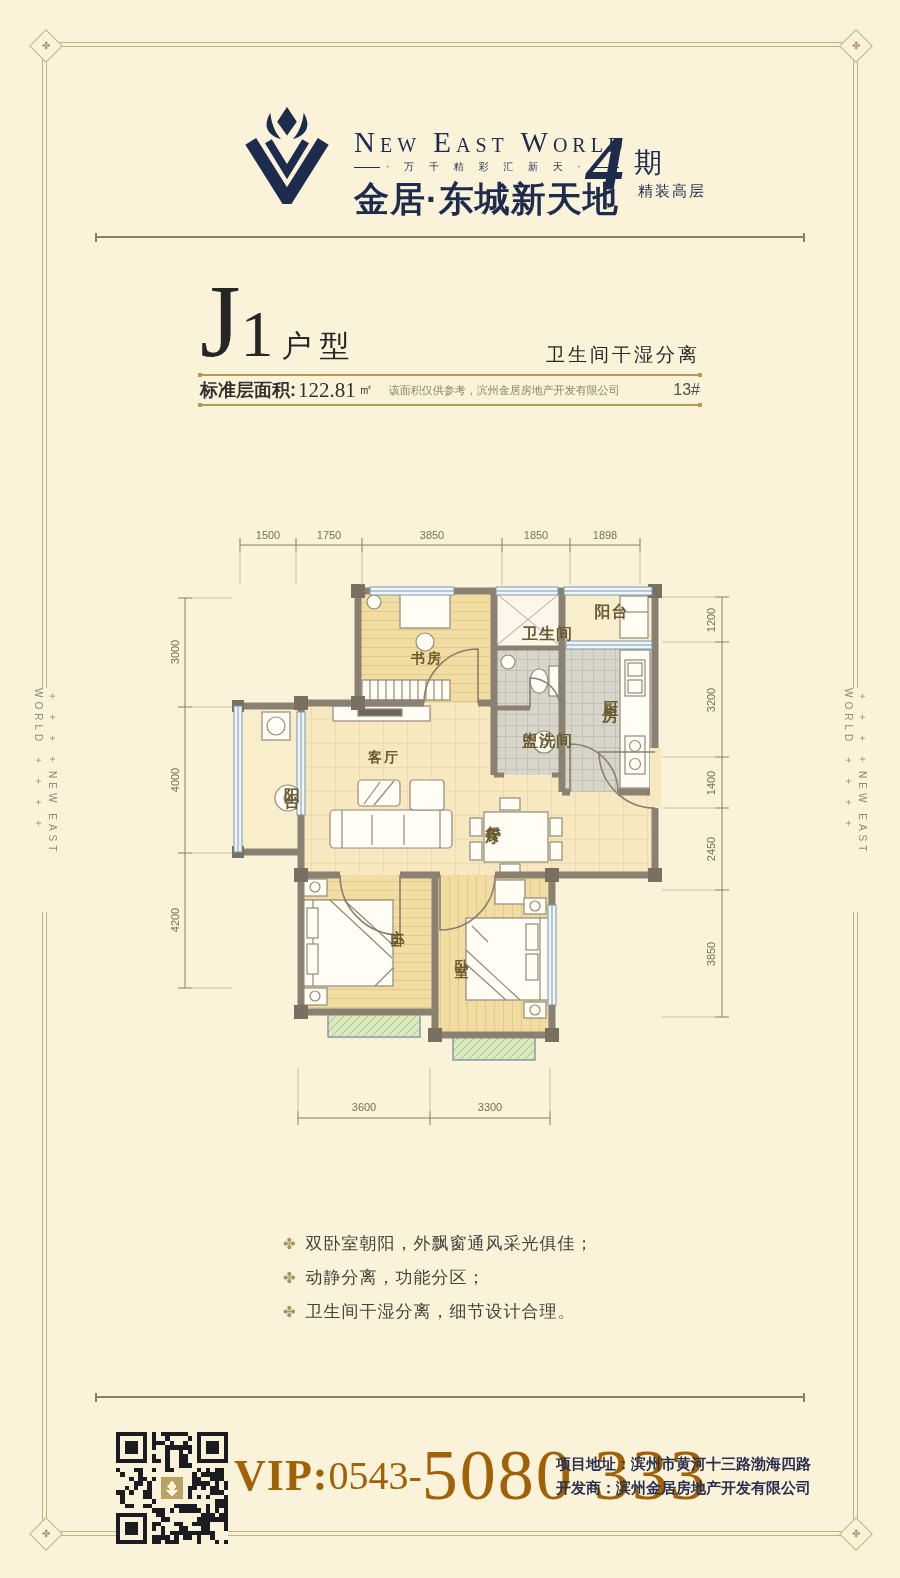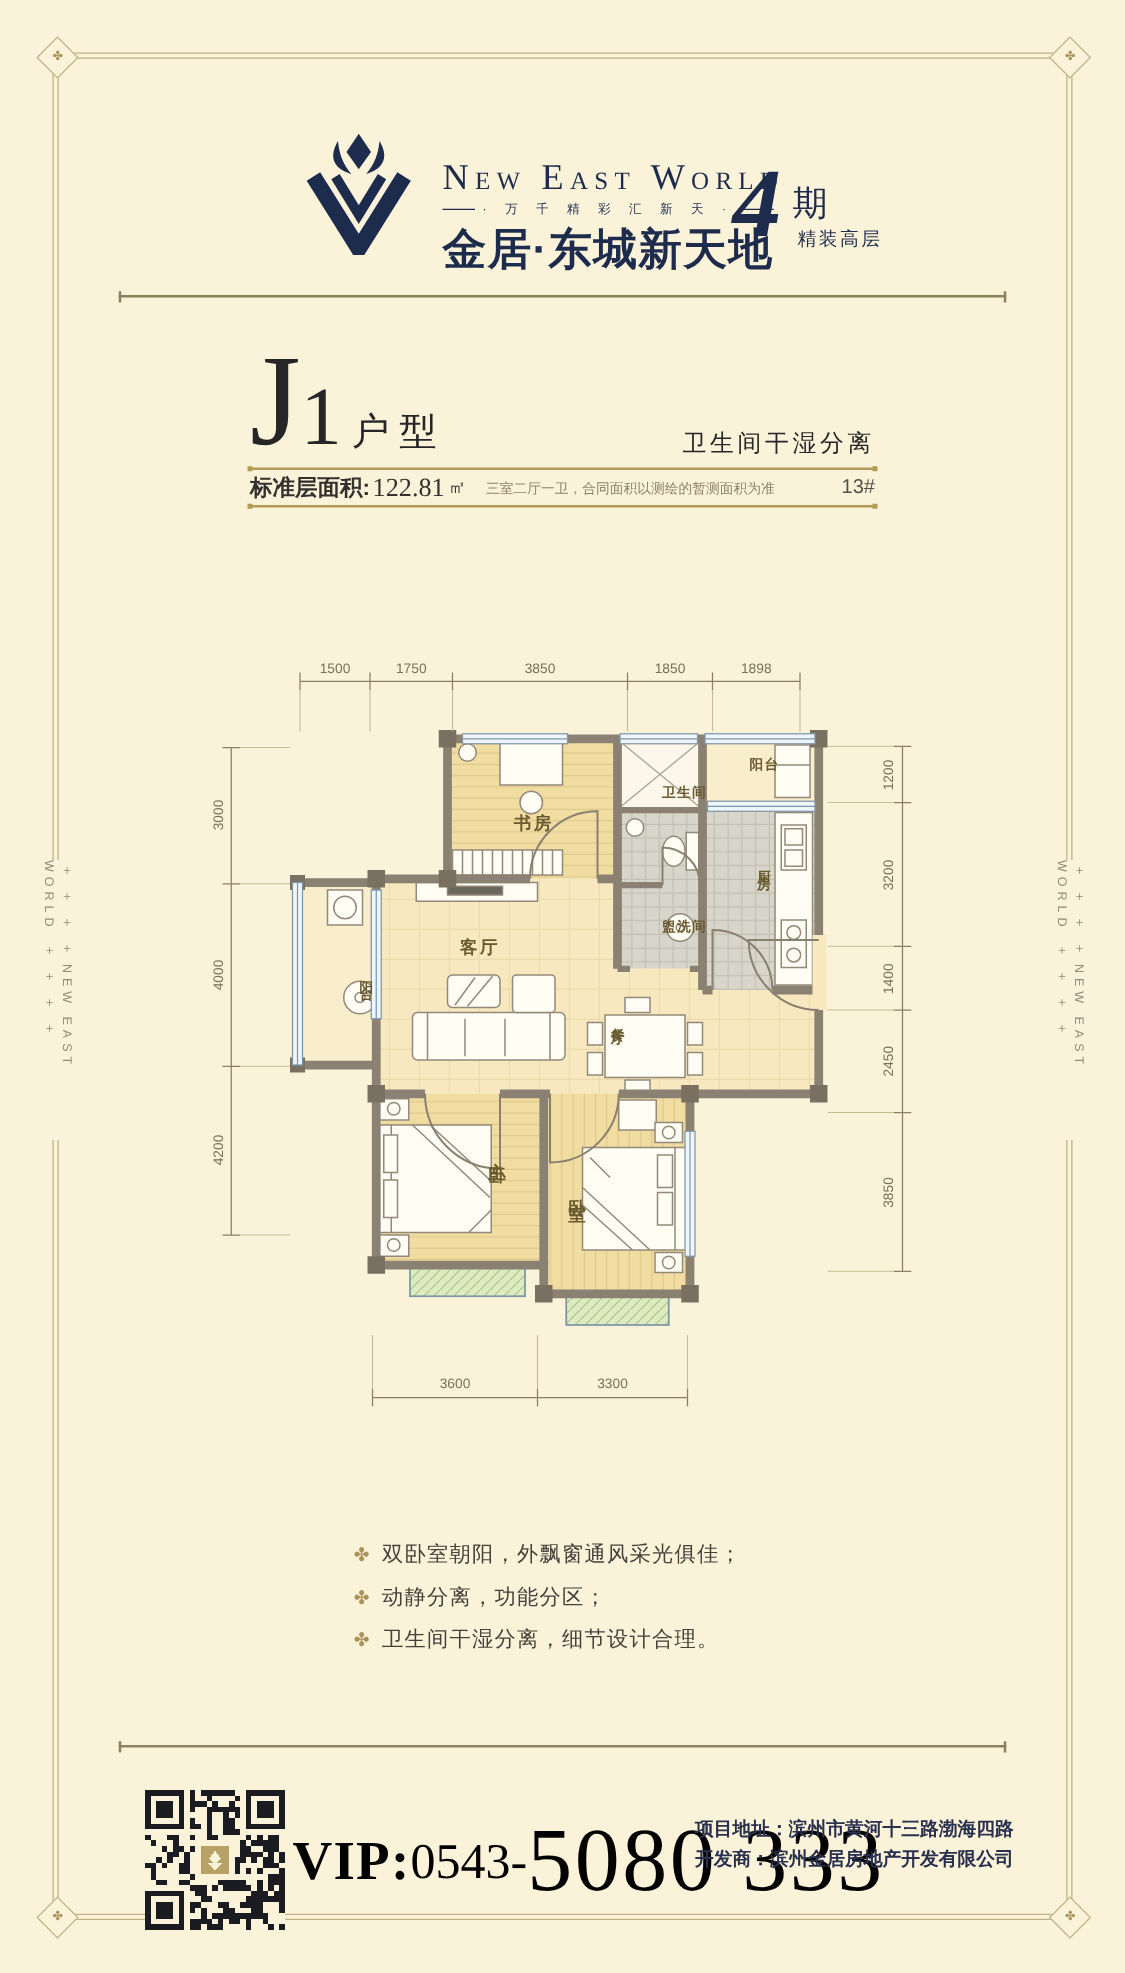--- a/index.html
+++ b/index.html
@@ -51,32 +51,32 @@
              display:flex;align-items:center;}
   .area-label{font-size:18px;font-weight:bold;color:#33312e;}
   .area-value{font-family:"Liberation Serif",serif;font-size:21px;color:#33312e;margin-left:2px;}
   .area-unit{font-size:14px;color:#33312e;margin-left:3px;}
   .area-note{font-size:11px;color:#8d8368;margin-left:16px;}
   .building-no{margin-left:auto;font-size:16px;color:#55514a;}
   
   .plan-svg{position:absolute;left:140px;top:495px;}
   .plan-label{position:absolute;transform:translate(-50%,-50%);font-size:14px;font-weight:bold;
               color:#6a5a30;letter-spacing:2px;white-space:nowrap;}
-  .plan-label.sm{font-size:11px;letter-spacing:1px;padding-left:39px;}
+  .plan-label.sm{font-size:16px;letter-spacing:1px;padding-left:39px;}
   .plan-label.vert{writing-mode:vertical-rl;text-orientation:upright;letter-spacing:4px;}
   .dim{position:absolute;transform:translate(-50%,-50%);font-size:11px;color:#7a7158;white-space:nowrap;}
   .dim.rot{transform:translate(-50%,-50%) rotate(-90deg);}
   
   .features{position:absolute;left:283px;top:1232px;}
   .feat{display:flex;align-items:center;margin-bottom:11px;font-size:17px;color:#45413a;letter-spacing:1px;}
   .feat-bullet{color:#a8935c;font-size:15px;margin-right:9px;}
   
   .qr{position:absolute;left:116px;top:1432px;width:112px;height:112px;}
   .vip{position:absolute;left:234px;top:1440px;height:70px;display:flex;align-items:center;
-       font-family:"Liberation Serif",serif;color:#000000;white-space:nowrap;margin-top:13px;}
+       font-family:"Liberation Serif",serif;color:#a16207;white-space:nowrap;}
   .vip-prefix{font-size:44px;font-weight:bold;letter-spacing:1px;}
   .vip-area{font-size:40px;}
   .vip-number{font-size:72px;letter-spacing:2px;}
   .dev{position:absolute;left:556px;top:1452px;font-size:15px;font-weight:bold;color:#28304d;line-height:1.6;white-space:nowrap;}
 </style>
 </head>
 <body>
 
 <div class="page">
 
@@ -127,21 +127,21 @@
       <span class="unit-code-digit">1</span>
       <span class="unit-type">户型</span>
     </div>
     <span class="unit-layout">卫生间干湿分离</span>
   </div>
   <div class="gold-line gl1"></div>
   <div class="unit-info">
     <span class="area-label">标准层面积:</span>
     <span class="area-value">122.81</span>
     <span class="area-unit">㎡</span>
-    <span class="area-note">三室二厅一卫，合同面积以测绘的暂测面积为准</span>
+    <span class="area-note">该面积仅供参考，滨州金居房地产开发有限公司</span>
     <span class="building-no">13#</span>
   </div>
   <div class="gold-line gl2"></div>
 
   <svg class="plan-svg" width="650" height="650" viewBox="140 495 650 650">
     <defs>
       <pattern id="woodh" width="40" height="9" patternUnits="userSpaceOnUse">
         <rect width="40" height="9" fill="#f1dca2"></rect>
           <path d="M0,8.5 H40" stroke="#e0c98a" stroke-width="1"></path>
       </pattern>

